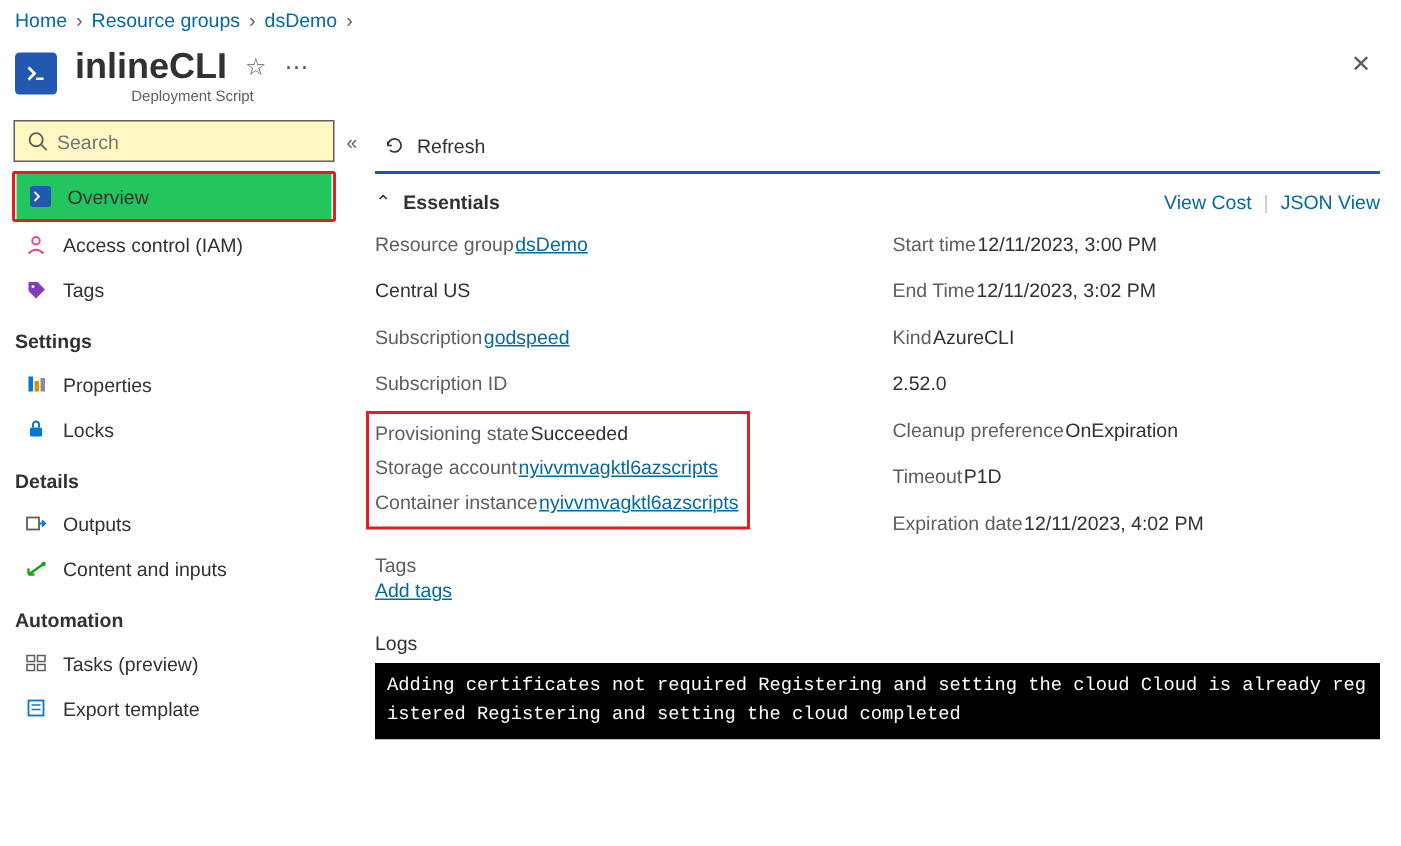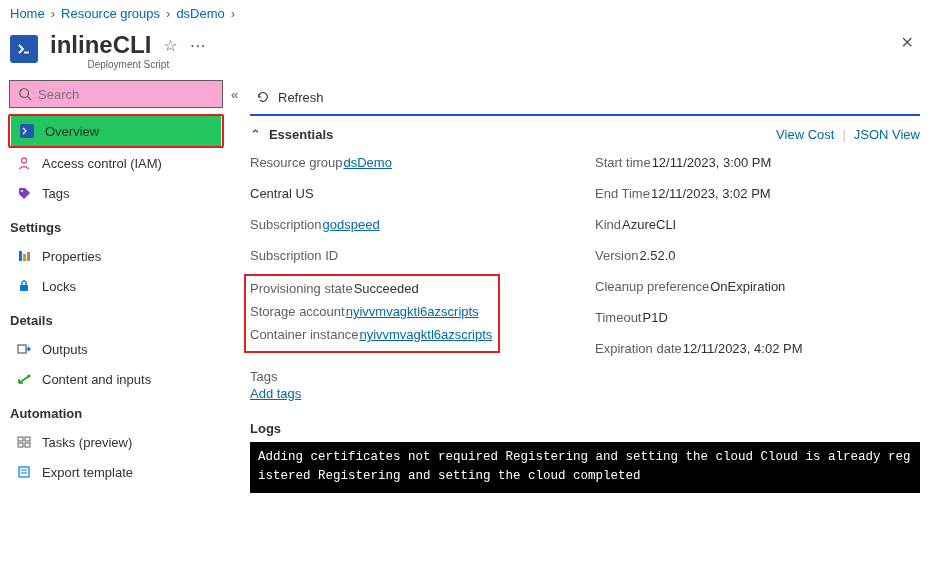--- a/index.html
+++ b/index.html
@@ -20,21 +20,21 @@
   .star-icon { font-size: 16px; color: #605e5c; cursor: pointer; }
   .more-icon { font-size: 16px; color: #605e5c; cursor: pointer; letter-spacing: 1px;}
   .close-icon { margin-left: auto; font-size: 16px; color: #605e5c; cursor: pointer; padding:2px 6px;}
   
   
   .layout { display: flex; }
   
   
   .sidebar { width: 230px; flex-shrink: 0; padding: 0 6px 0 8px; }
   .search-row { display: flex; align-items: center; gap: 8px; margin-bottom: 6px; padding-left:1px;}
-  .search-box { flex: 1; display: flex; align-items: center; border: 1px solid #605e5c; height: 28px; padding: 0 8px; gap: 6px; background:#f9a8d4;}
+  .search-box { flex: 1; display: flex; align-items: center; border: 1px solid #605e5c; height: 28px; padding: 0 8px; gap: 6px; background:#fef9c3;}
   .search-box input { border: none; outline: none; font-size: 13px; flex: 1; color:#605e5c; background:transparent;}
   .collapse-btn { color: #605e5c; cursor: pointer; }
   .nav-item { display: flex; align-items: center; gap: 10px; height: 30px; padding: 0 8px; cursor: pointer; border-radius: 0; }
   .nav-item.selected { background: #22c55e; }
   .nav-item .nicon { width: 16px; display: flex; align-items: center; justify-content: center; }
   .nav-section { font-weight: 600; padding: 12px 8px 6px 2px; font-size: 13px; }
   .hl-red { border: 2px solid #e02020; border-radius: 2px; padding:0 1px;}
   
   
   .main { flex: 1; padding-left: 20px; padding-right: 14px; }
@@ -47,21 +47,21 @@
   .ess-divider { color: #c8c6c4; }
   .essentials-grid { display: flex; gap: 20px; }
   .col { flex: 1; display: flex; flex-direction: column; gap: 8px; }
   .field { display: flex; flex-direction: row; gap: 1px; padding: 3px 0 5px; }
   .label { color: #605e5c; font-size: 13px; }
   .value { font-size: 13px; }
   .red-box { border: 2px solid #e02020; padding: 2px 6px 4px 4px; margin-left: -6px; margin-top:-2px; margin-bottom:2px; width: fit-content; min-width: 162px; }
   
   .tags-row { padding: 6px 0 10px; display:flex; flex-direction:column; gap:2px;}
   
-  .logs-title { font-weight: 700; padding: 10px 0 6px; }
+  .logs-title { font-weight: 400; padding: 10px 0 6px; }
   .logs-box { background: #000; color: #fff; font-family: "Consolas","Courier New",monospace; font-size: 12.5px; padding: 6px 8px; line-height: 1.55; word-break: break-all; }
   
   svg { display:block; }
 </style>
 </head>
 <body>
 
 <div class="breadcrumb">
   <a>Home</a>
   <span class="sep">›</span>
@@ -263,21 +263,20 @@
         </div>
         <div class="field">
           <span class="label">End Time</span>
           <span class="value">12/11/2023, 3:02 PM</span>
         </div>
         <div class="field">
           <span class="label">Kind</span>
           <span class="value">AzureCLI</span>
         </div>
         <div class="field">
-          <span class="label">Version</span>
           <span class="value">2.52.0</span>
         </div>
         <div class="field">
           <span class="label">Cleanup preference</span>
           <span class="value">OnExpiration</span>
         </div>
         <div class="field">
           <span class="label">Timeout</span>
           <span class="value">P1D</span>
         </div>

